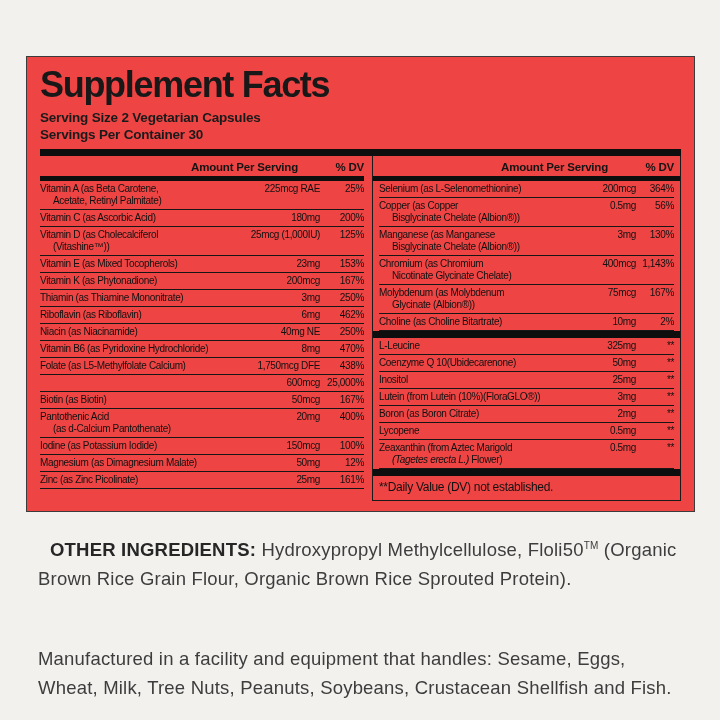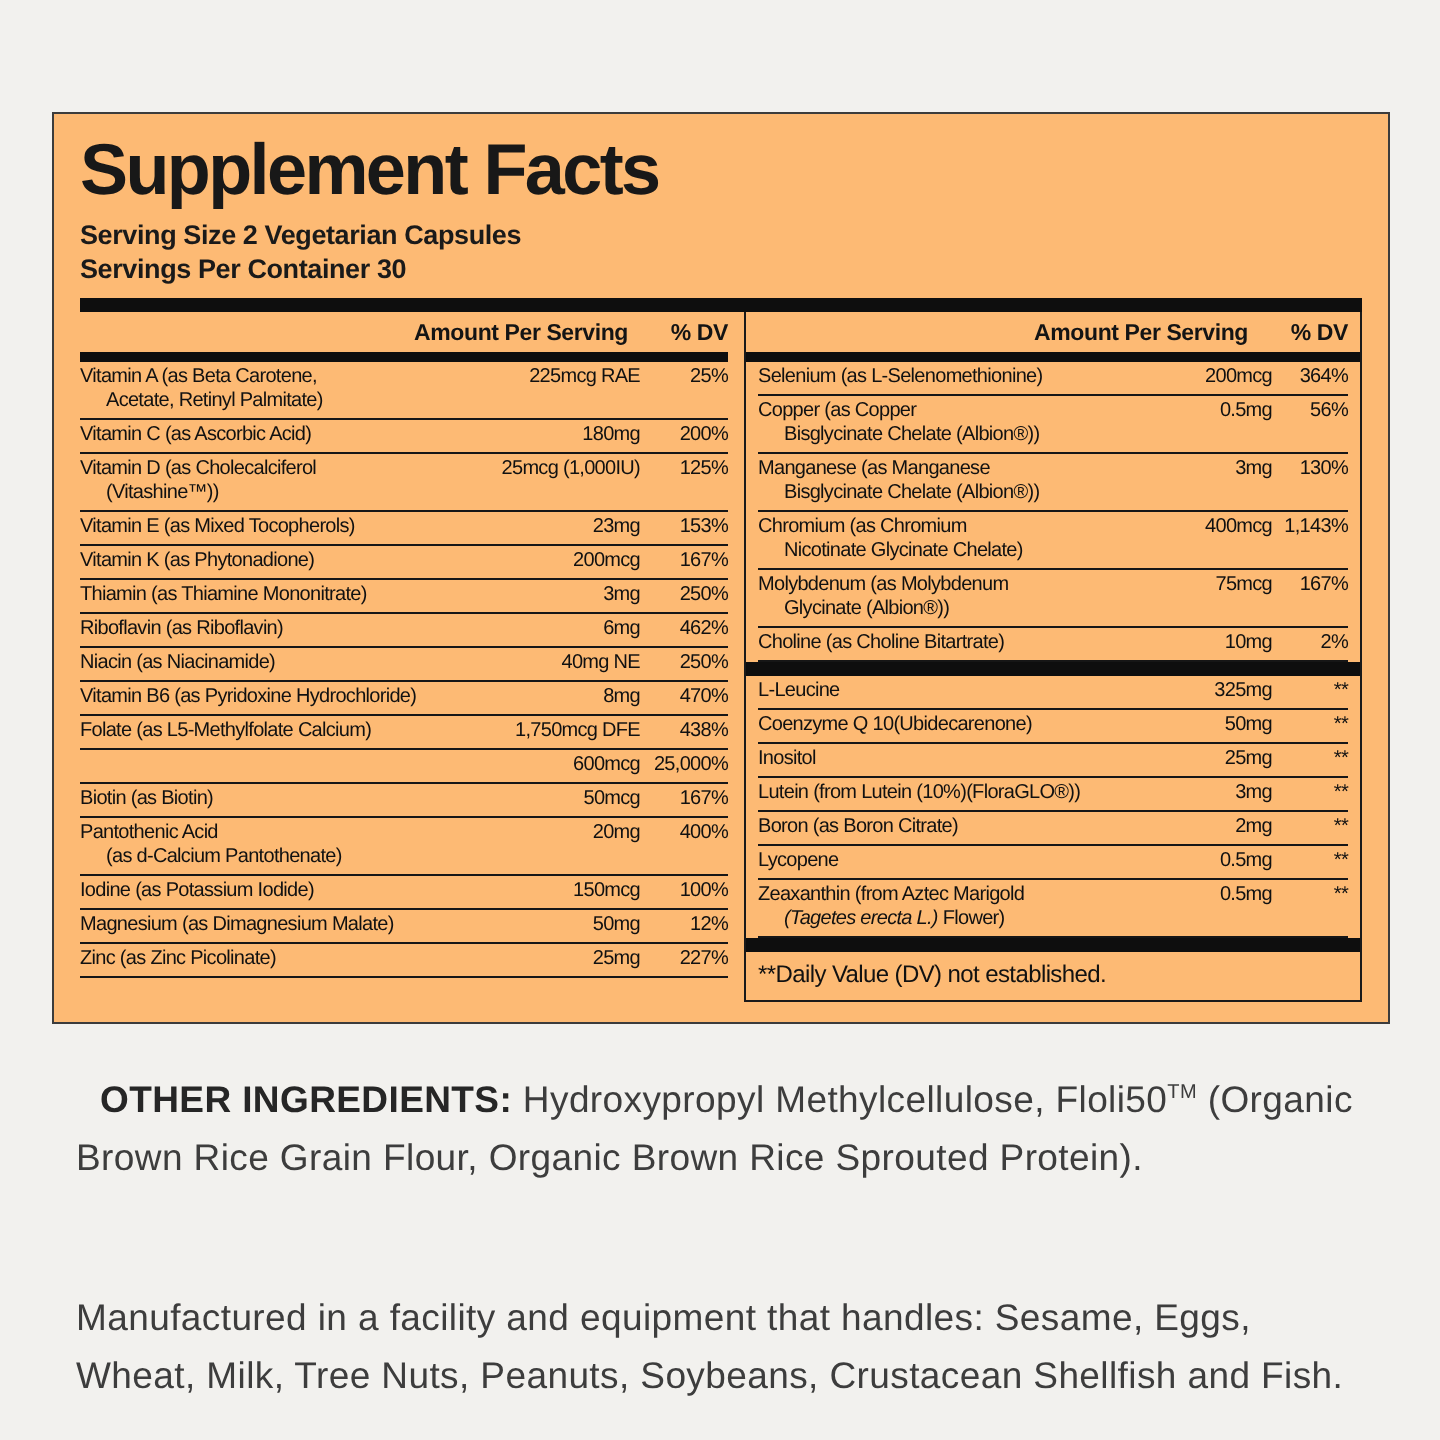--- a/index.html
+++ b/index.html
@@ -8,21 +8,21 @@
     background: #f2f1ee;
     font-family: "Liberation Sans", sans-serif;
     color: #141414;
     overflow: hidden;
   }
   .page { width: 720px; height: 720px; padding: 56px 26px 0 26px; }
 
   
   .panel {
     width: 669px;
-    background: #fdba74;
+    background: #ef4444;
     border: 1.5px solid #3c3c3c;
     padding: 9px 13px 10px 13px;
   }
   .sf-title {
     font-size: 36px;
     font-weight: bold;
     letter-spacing: -1.3px;
     line-height: 1.05;
     color: #181818;
     margin-bottom: 5px;
@@ -43,21 +43,21 @@
   .col-right {
     flex: 1;
     border: 1.5px solid #1a1a1a;
     border-top: none;
     padding: 0 6px 2px 6px;
   }
 
   .thead {
     display: flex;
     align-items: baseline;
-    gap: 10px;
+    gap: 26px;
     padding: 5px 0 3px 0;
     font-size: 11.5px;
     font-weight: bold;
     letter-spacing: -0.2px;
   }
   .th-amt { margin-left: auto; white-space: nowrap; }
   .th-dv  { min-width: 40px; text-align: right; white-space: nowrap; }
 
   .row {
     display: flex;
@@ -204,21 +204,21 @@
               <div class="dv">100%</div>
             </div>
             <div class="row">
               <div class="nm"><span>Magnesium (as Dimagnesium Malate)</span></div>
               <div class="amt">50mg</div>
               <div class="dv">12%</div>
             </div>
             <div class="row">
               <div class="nm"><span>Zinc (as Zinc Picolinate)</span></div>
               <div class="amt">25mg</div>
-              <div class="dv">227%</div>
+              <div class="dv">161%</div>
             </div>
           </div>
       </div>
 
       <div class="col-right">
         <div class="thead">
           <span class="th-amt">Amount Per Serving</span>
           <span class="th-dv">% DV</span>
         </div>
         <div class="bar-mid sec-sep"></div>

